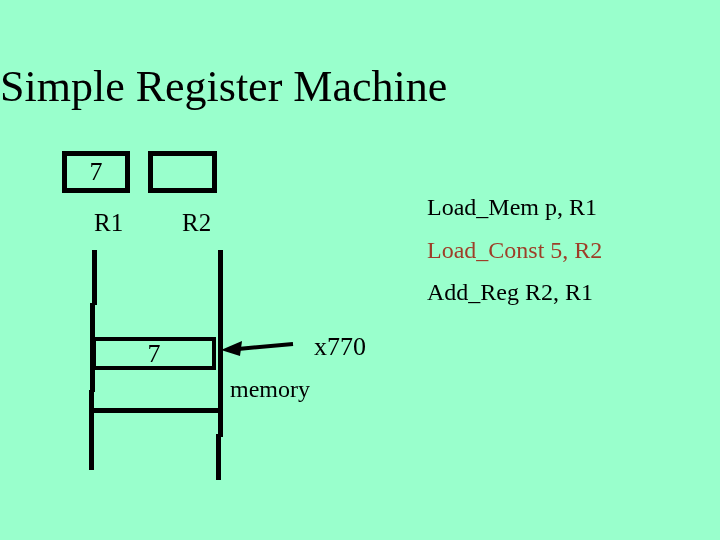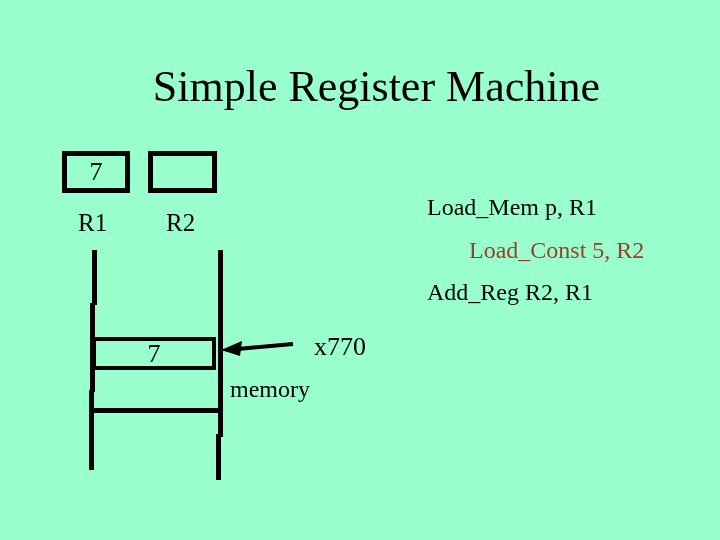--- a/index.html
+++ b/index.html
@@ -8,33 +8,33 @@
     width: 720px;
     height: 540px;
     background: #99FFCC;
     color: #000;
     font-family: "Liberation Serif", "DejaVu Serif", serif;
     overflow: hidden;
   }
   .abs { position: absolute; line-height: 1; white-space: nowrap; }
   .title {
     left: 0; top: 65px; width: 600px;
-    text-align: right;
+    text-align: left;
     font-size: 44px;
   }
   .reg-box {
     position: absolute;
     box-sizing: border-box;
     border: 5px solid #000;
     display: flex; align-items: center; justify-content: center;
     font-size: 26px;
   }
   .reg-box.r1 { left: 62px;  top: 151px; width: 68px; height: 42px; }
   .reg-box.r2 { left: 148px; top: 151px; width: 69px; height: 42px; }
-  .reg-label { font-size: 25px; }
+  .reg-label { font-size: 25px; margin-left: 16px; }
   .reg-label.r1 { left: 78px;  top: 210px; }
   .reg-label.r2 { left: 166px; top: 210px; text-align: center; }
   .wall { position: absolute; background: #000; }
   .wall.l1 { left: 92px; top: 250px; width: 5px; height: 55px; }
   .wall.l2 { left: 90px; top: 303px; width: 5px; height: 89px; }
   .wall.l3 { left: 89px; top: 390px; width: 5px; height: 80px; }
   .wall.r1 { left: 218px; top: 250px; width: 5px; height: 187px; }
   .wall.r2 { left: 216px; top: 434px; width: 5px; height: 46px; }
   .divider { left: 92px; top: 408px; width: 126px; height: 5px; position: absolute; background: #000; }
   .mem-cell {
@@ -83,16 +83,16 @@
 
   <svg class="pointer-arrow" width="82" height="22" viewBox="0 0 82 22">
     <line x1="75" y1="8" x2="20" y2="13" stroke="#000" stroke-width="4"></line>
     <polygon points="3,14 24,5 22,20" fill="#000"></polygon>
   </svg>
 
   <div class="abs addr-label">x770</div>
   <div class="abs mem-label">memory</div>
 
   <div class="abs instr i0">Load_Mem p, R1</div>
-  <div class="abs instr i1" style="color: rgb(158, 62, 40); margin-left: 42px;">Load_Const 5, R2</div>
+  <div class="abs instr i1" style="color: rgb(158, 62, 40);">Load_Const 5, R2</div>
   <div class="abs instr i2">Add_Reg R2, R1</div>
 
 </div>
 
 </body></html>

